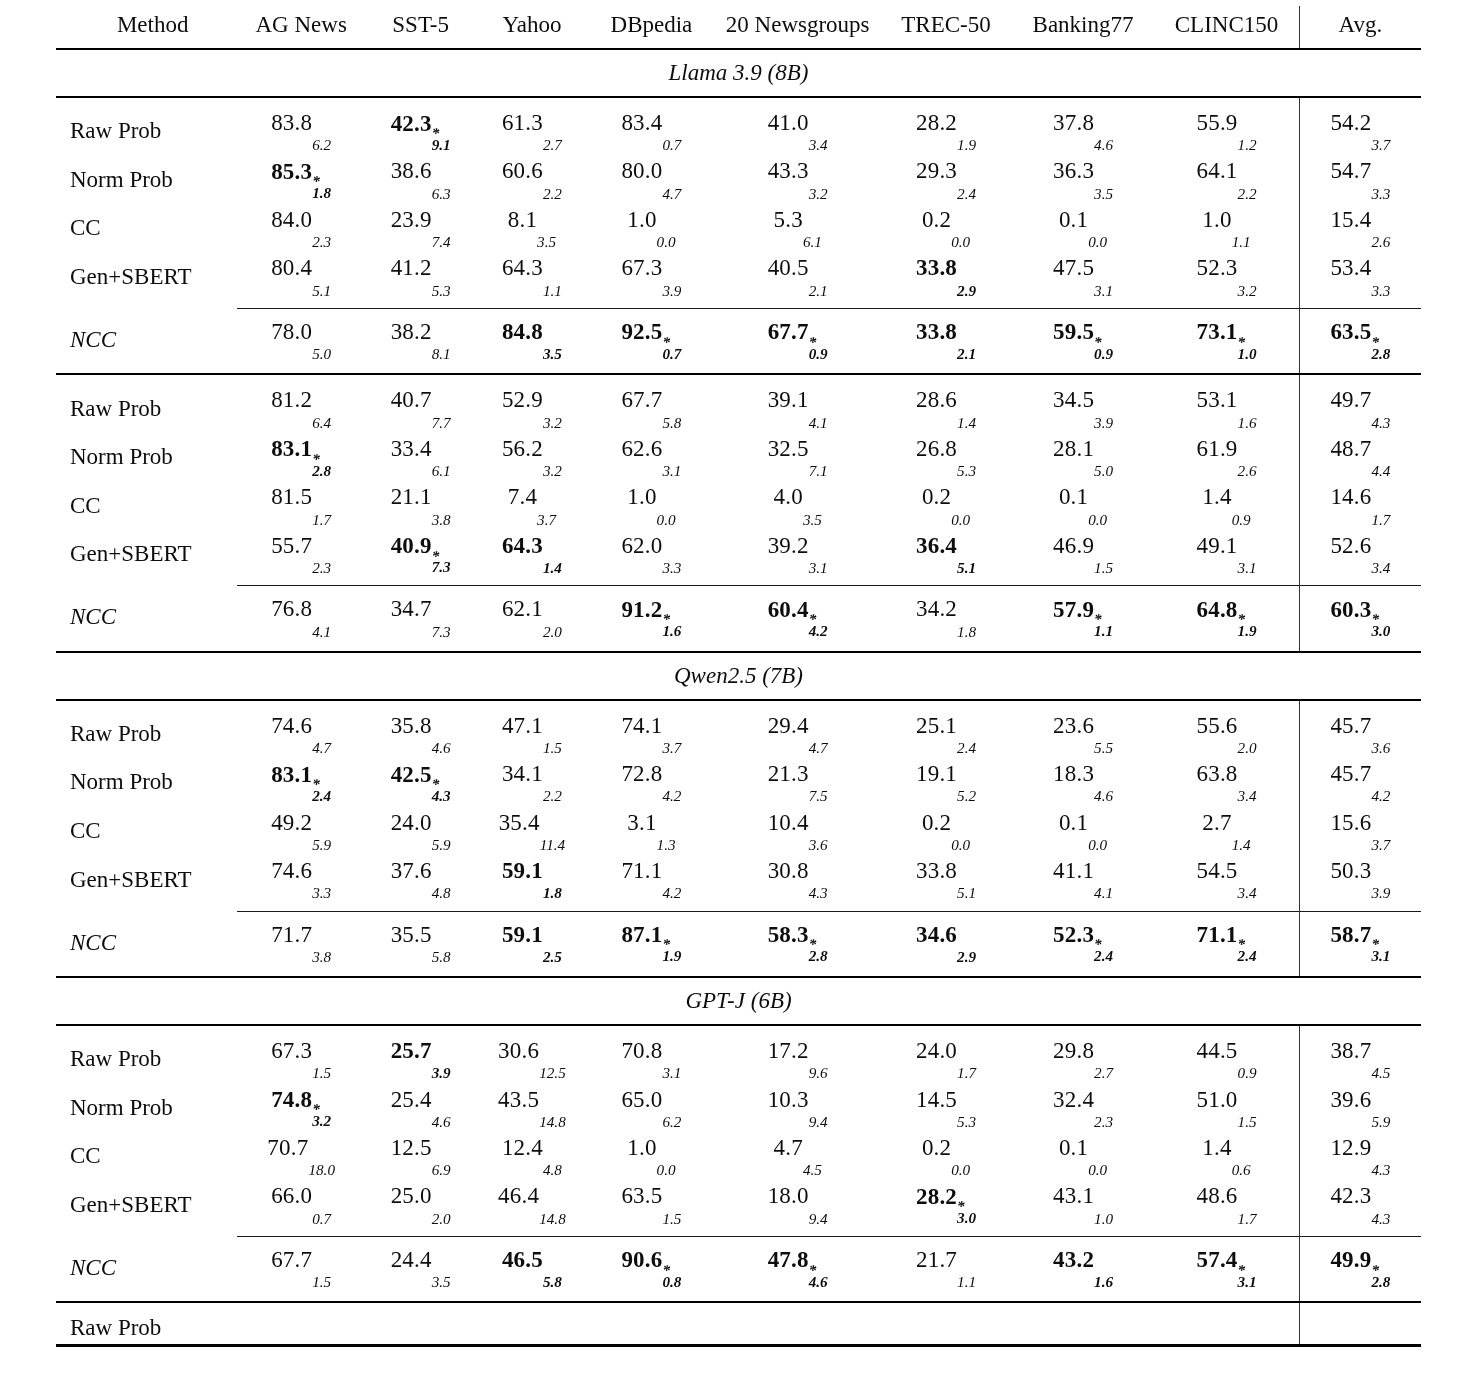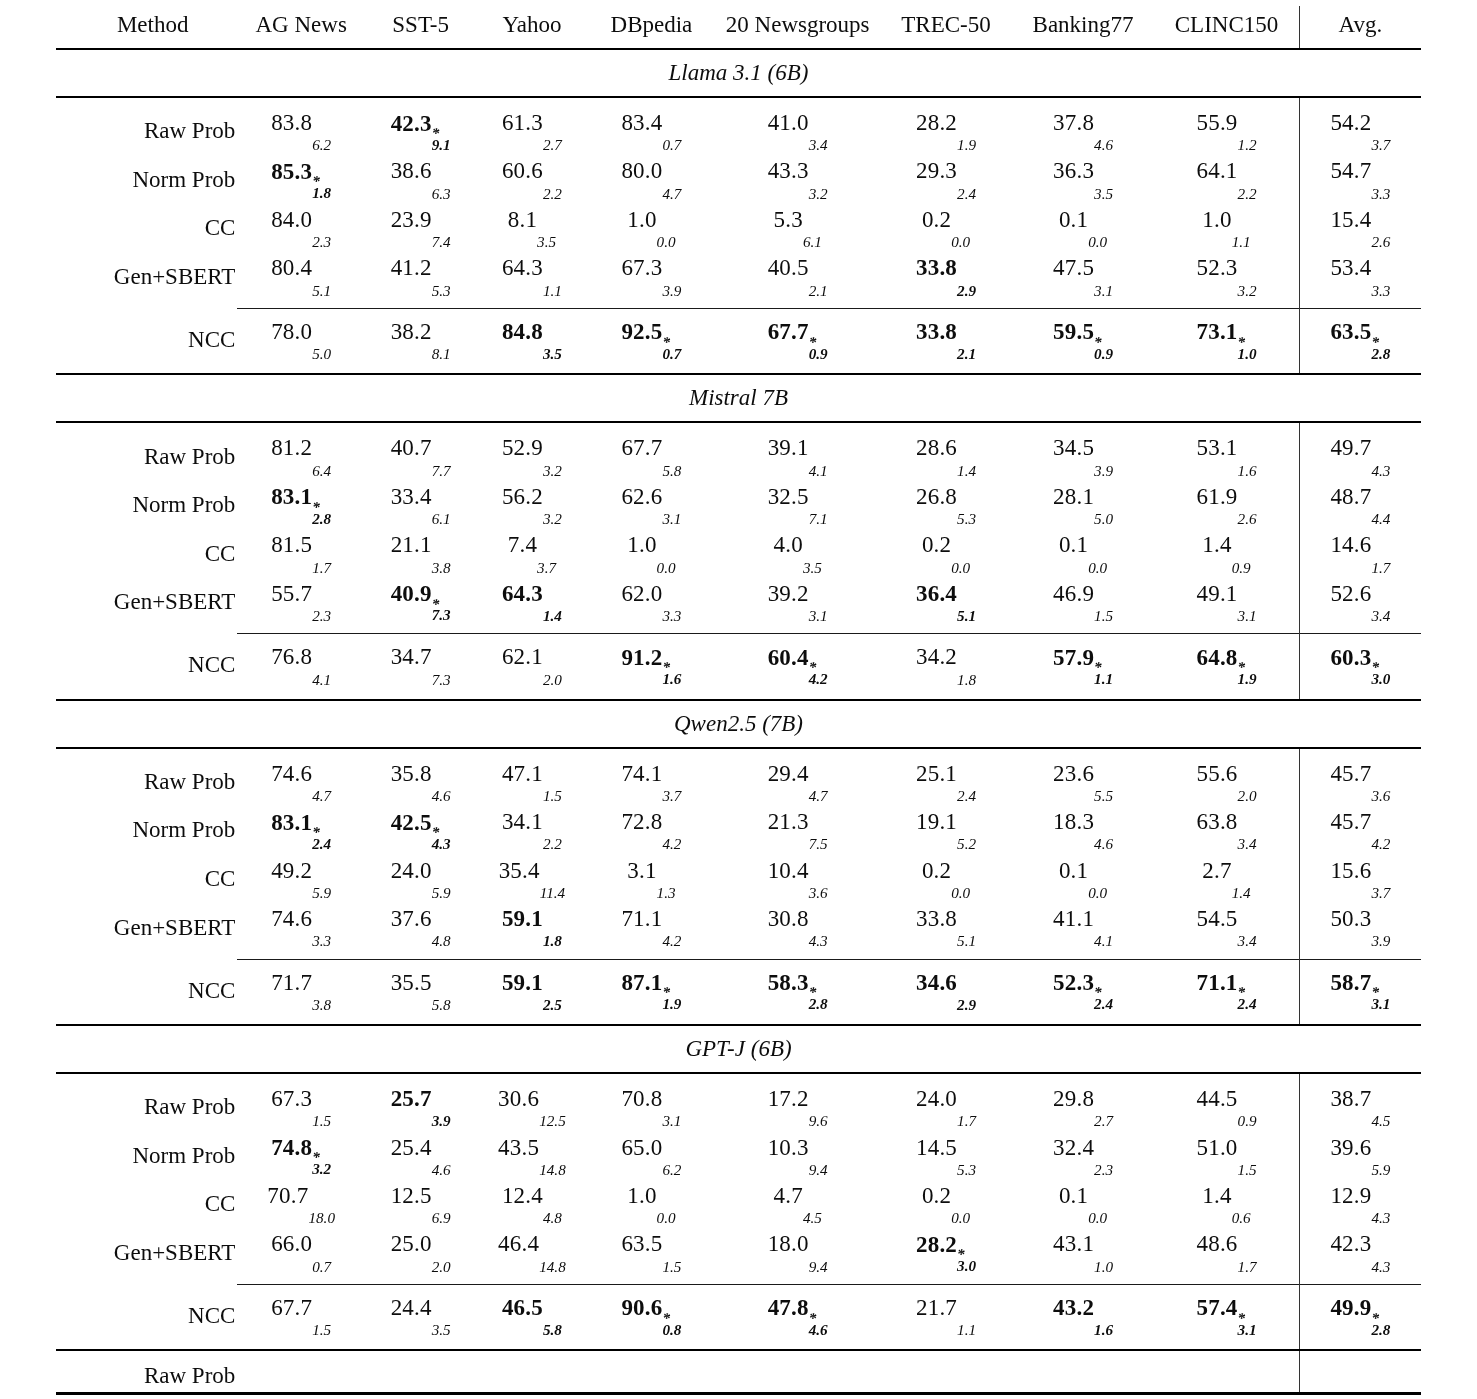--- a/index.html
+++ b/index.html
@@ -8,26 +8,26 @@
 
   table.results { border-collapse: collapse; table-layout: fixed; width: 1365px; font-size: 23px; }
   thead { border-bottom: 2.5px solid #000; }
   thead th { font-weight: normal; text-align: center; padding: 6px 2px 10px 2px; }
   thead th.method { text-align: center; padding-left: 14px; }
 
   tbody.section { border-bottom: 2.5px solid #000; }
   tbody.section.last { border-bottom: 3.5px solid #000; }
   tr.section-row td { text-align: center; font-style: italic; padding: 10px 0 10px 0; border-bottom: 2.2px solid #000; }
   tr.data-row td { padding: 3px 2px; }
-  tr.data-row td.method { text-align: right; padding-left: 14px; white-space: nowrap; margin-top: 12px; }
+  tr.data-row td.method { text-align: left; padding-left: 14px; white-space: nowrap; margin-top: 12px; }
   tr.data-row td.cell { text-align: center; white-space: nowrap; }
   tr.data-row.first td { padding-top: 12px; }
   tr.data-row.lastplain td { padding-bottom: 10px; }
   tr.ncc-row td { border-top: 1.6px solid #1a1a1a; padding: 10px 2px 12px 2px; }
-  tr.ncc-row td.method { border-top: none; }
+  tr.ncc-row td.method { border-top: none; font-style: italic; }
   td.avg, th.avg { border-left: 1.6px solid #333; }
 
   .num { letter-spacing: 0.2px; }
   .ss { display: inline-flex; flex-direction: column; align-items: flex-start;
         vertical-align: -0.48em; font-size: 0.66em; line-height: 1; font-style: normal; }
   .ss .star { display: block; height: 0.78em; overflow: visible; }
   .ss .sd  { display: block; }
   td.bold { font-weight: bold; }
 </style>
 </head>
@@ -57,21 +57,21 @@
           <th>20 Newsgroups</th>
           <th>TREC-50</th>
           <th>Banking77</th>
           <th>CLINC150</th>
           <th class=" avg">Avg.</th>
         </tr>
     </thead>
 
   <tbody class="section">
         <tr class="section-row">
-          <td colspan="10">Llama 3.1 (6B)</td>
+          <td colspan="10">Llama 3.9 (8B)</td>
         </tr>
         <tr class="data-row first">
           <td class="method">Raw Prob</td>
           <td class="cell"><span class="num">83.8</span><span class="ss">
               <i class="star"></i>
               <i class="sd">6.2</i>
             </span></td>
           <td class="cell bold"><span class="num">42.3</span><span class="ss">
               <i class="star">*</i>
               <i class="sd">9.1</i>
@@ -256,23 +256,20 @@
               <i class="star">*</i>
               <i class="sd">1.0</i>
             </span></td>
           <td class="cell bold avg"><span class="num">63.5</span><span class="ss">
               <i class="star">*</i>
               <i class="sd">2.8</i>
             </span></td>
         </tr>
       </tbody>
       <tbody class="section">
-        <tr class="section-row">
-          <td colspan="10">Mistral 7B</td>
-        </tr>
         <tr class="data-row first">
           <td class="method">Raw Prob</td>
           <td class="cell"><span class="num">81.2</span><span class="ss">
               <i class="star"></i>
               <i class="sd">6.4</i>
             </span></td>
           <td class="cell"><span class="num">40.7</span><span class="ss">
               <i class="star"></i>
               <i class="sd">7.7</i>
             </span></td>

